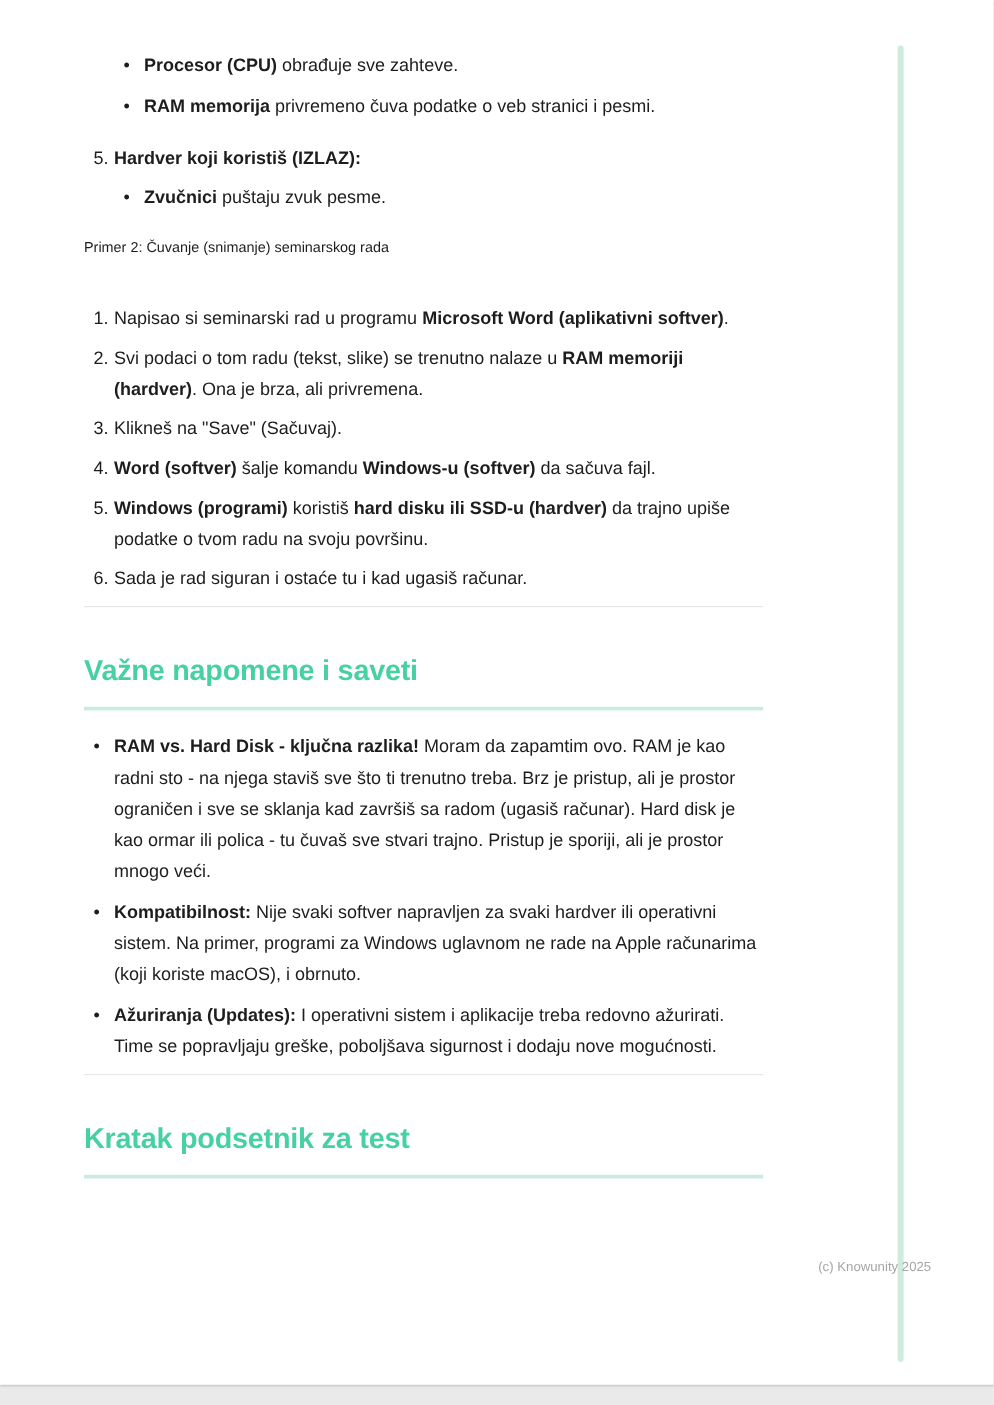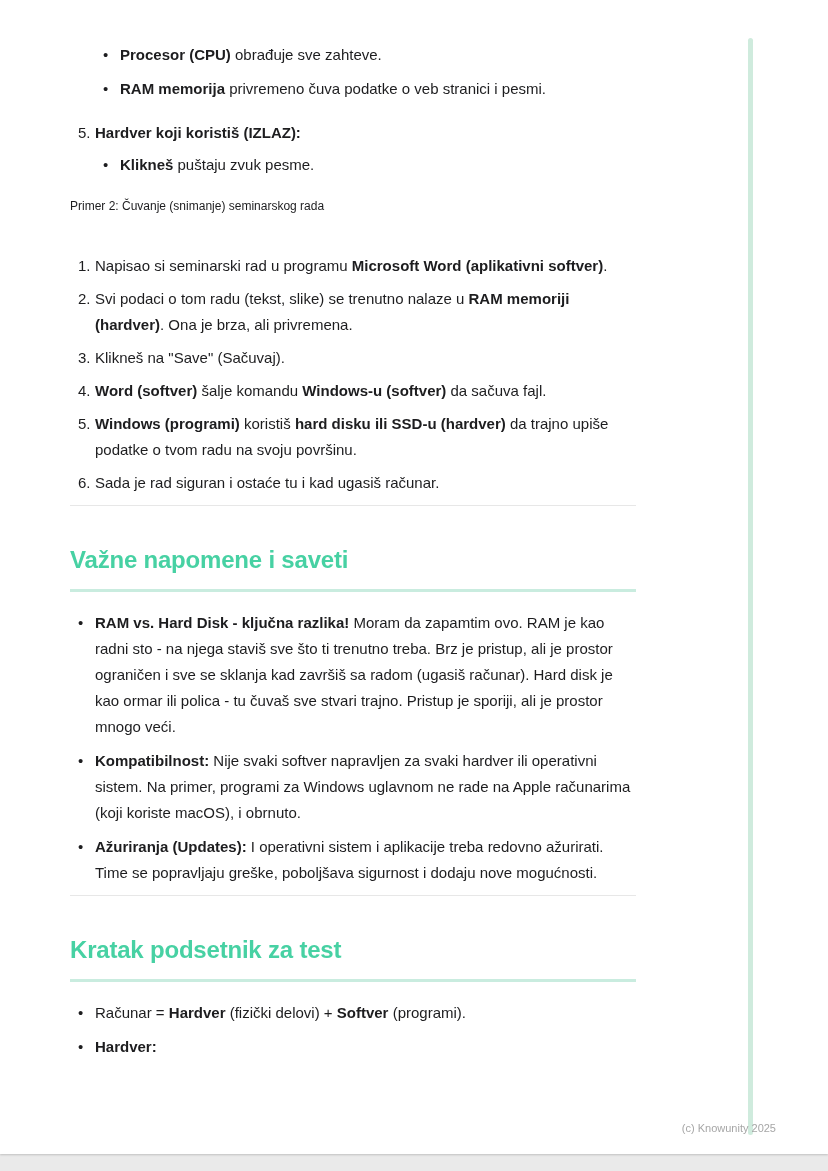--- a/index.html
+++ b/index.html
@@ -18,21 +18,21 @@
   .olist { padding-left:8px; }
   .olist .item { display:flex; margin-bottom:7px; }
   .num { flex:none; width:17px; }
   .txt { flex:1; min-width:0; }
   .item5 { margin-top:18px; }
   .item5 .blist.insub { padding-left:8px; margin-top:6px; }
   .para-title { font-weight:400; font-size:12px; margin-top:8px; margin-bottom:34px; }
   hr.divider { border:none; border-top:1px solid var(--divider,#e7e7e7); margin:9px 0 0 0; }
   h2.section-title { font-size:24px; line-height:33px; font-weight:700; color:var(--accent,#47d1a3); margin:37px 0 13px 0; letter-spacing:-0.2px; }
   .h2-underline { height:3px; background:var(--accent_underline,#c9ecdf); margin-bottom:18px; }
-  .footer { position:absolute; top:1121px; right:52px; font-size:11px; line-height:14px; color:var(--footer_text,#a6a6a6); }
+  .footer { position:absolute; top:1049px; right:52px; font-size:11px; line-height:14px; color:var(--footer_text,#a6a6a6); }
 </style>
 </head>
 <body>
 
 <div class="canvas">
   <div class="page">
     <div class="side-accent"></div>
 
     <div class="content">
 
@@ -45,21 +45,21 @@
         </li>
       </ul>
 
       <div class="olist item5">
         <div class="item">
           <span class="num">5.</span>
           <div class="txt">
             <span class="b">Hardver koji koristiš (IZLAZ):</span>
             <ul class="blist insub">
               <li class="item">
-                <span class="txt"><span class="b">Klikneš</span><span> puštaju zvuk pesme.</span></span>
+                <span class="txt"><span class="b">Zvučnici</span><span> puštaju zvuk pesme.</span></span>
               </li>
             </ul>
           </div>
         </div>
       </div>
 
       <p class="para-title">Primer 2: Čuvanje (snimanje) seminarskog rada</p>
 
       <div class="olist">
         <div class="item">
@@ -103,26 +103,18 @@
         <li class="item">
           <span class="txt"><span class="b">Ažuriranja (Updates):</span><span> I operativni sistem i aplikacije treba redovno ažurirati. Time se popravljaju greške, poboljšava sigurnost i dodaju nove mogućnosti.</span></span>
         </li>
       </ul>
 
       <hr class="divider">
 
       <h2 class="section-title">Kratak podsetnik za test</h2>
       <div class="h2-underline"></div>
 
-      <ul class="blist top">
-        <li class="item">
-          <span class="txt"><span>Računar = </span><span class="b">Hardver</span><span> (fizički delovi) + </span><span class="b">Softver</span><span> (programi).</span></span>
-        </li>
-        <li class="item">
-          <span class="txt"><span class="b">Hardver:</span></span>
-        </li>
-      </ul>
 
     </div>
 
     <div class="footer">(c) Knowunity 2025</div>
   </div>
 </div>
 
 </body></html>

